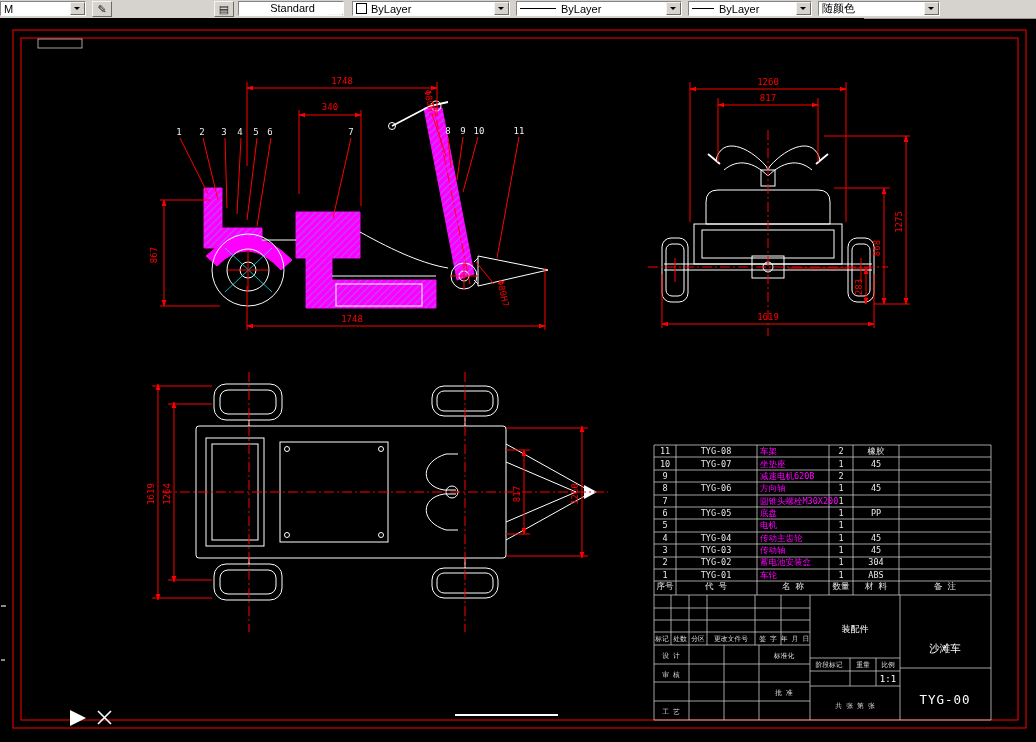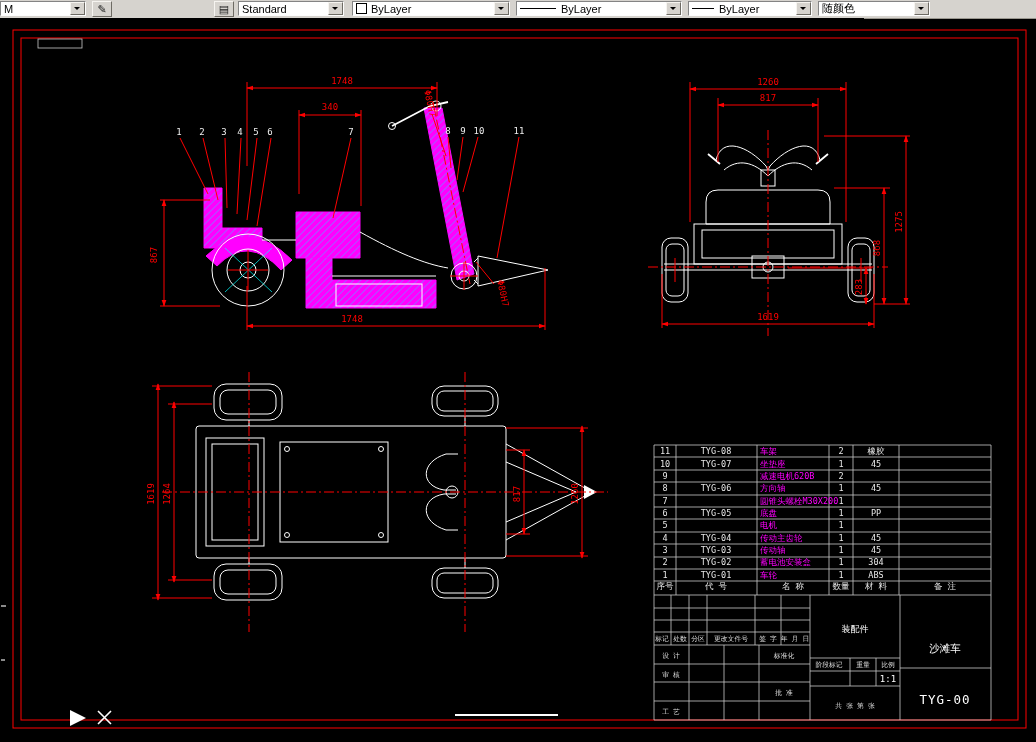--- a/index.html
+++ b/index.html
@@ -17,25 +17,25 @@
   .tbtn{position:absolute;top:1px;width:20px;height:16px;background:#d6d3ce;box-sizing:border-box;
         border:1px solid;border-color:#f6f4f0 #6e6b64 #6e6b64 #f6f4f0;
         display:flex;align-items:center;justify-content:center;font-size:11px;color:#222;}
   .swatch{width:9px;height:9px;background:#fff;border:1px solid #000;margin-right:4px;flex:none;}
   .ltline{width:36px;height:0;border-top:1px solid #000;margin-right:5px;flex:none;}
   .ltline.short{width:22px;}
   #c-layer{left:0;width:86px;}
   #b-pen{left:92px;}
   #c-text{left:116px;width:94px;margin-top:21px;}
   #b-sheet{left:214px;}
-  #c-dim{left:238px;width:106px;}
+  #c-dim{left:238px;width:106px;flex-direction:column;}
   #c-color{left:352px;width:158px;}
   #c-ltype{left:516px;width:166px;}
   #c-lweight{left:688px;width:124px;}
-  #c-pstyle{left:818px;width:112px;}
+  #c-pstyle{left:818px;width:122px;}
   
   .canvas{position:absolute;top:18px;left:0;width:864px;height:724px;background:#000;}
   svg{display:block;}
   .w{stroke:#fff;fill:none;stroke-width:1;}
   .w2{stroke:#fff;fill:none;stroke-width:1.8;}
   .r{stroke:#ff0000;fill:none;stroke-width:1;}
   .rd{stroke:#ff0000;fill:none;stroke-width:1;stroke-dasharray:10 3 2 3;}
   .cy{stroke:#00ffff;fill:none;stroke-width:.7;}
   .m{fill:#ff00ff;stroke:#ff00ff;stroke-width:1;}
   .grid{stroke:#c9c9c9;stroke-width:.8;fill:none;}

